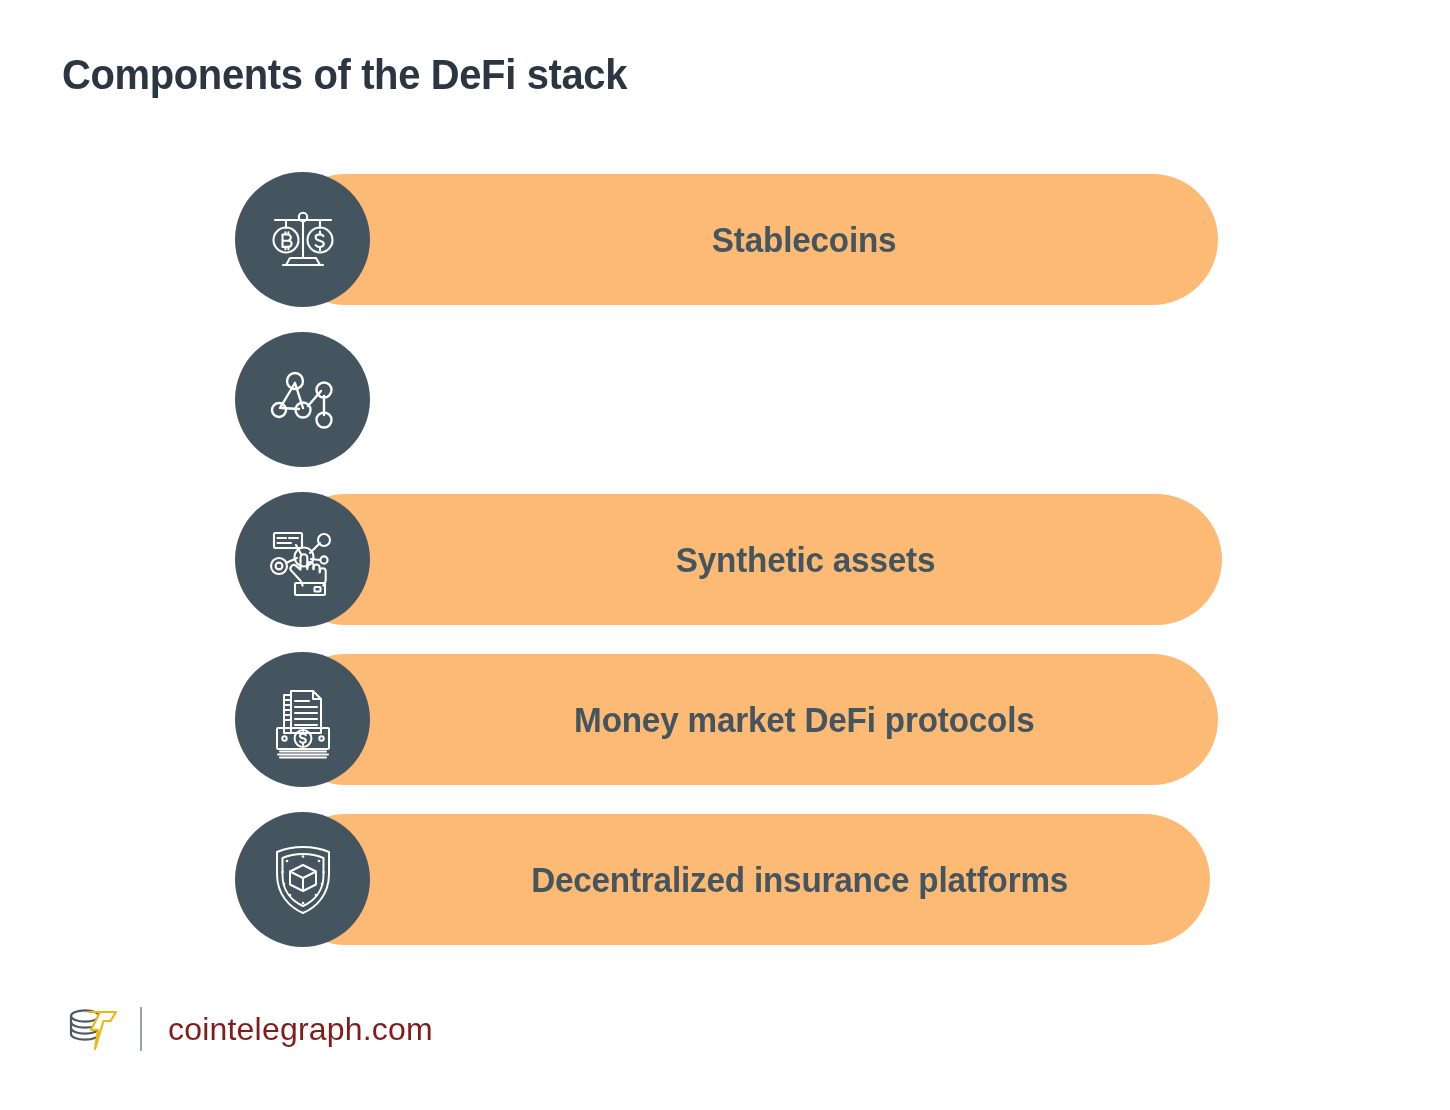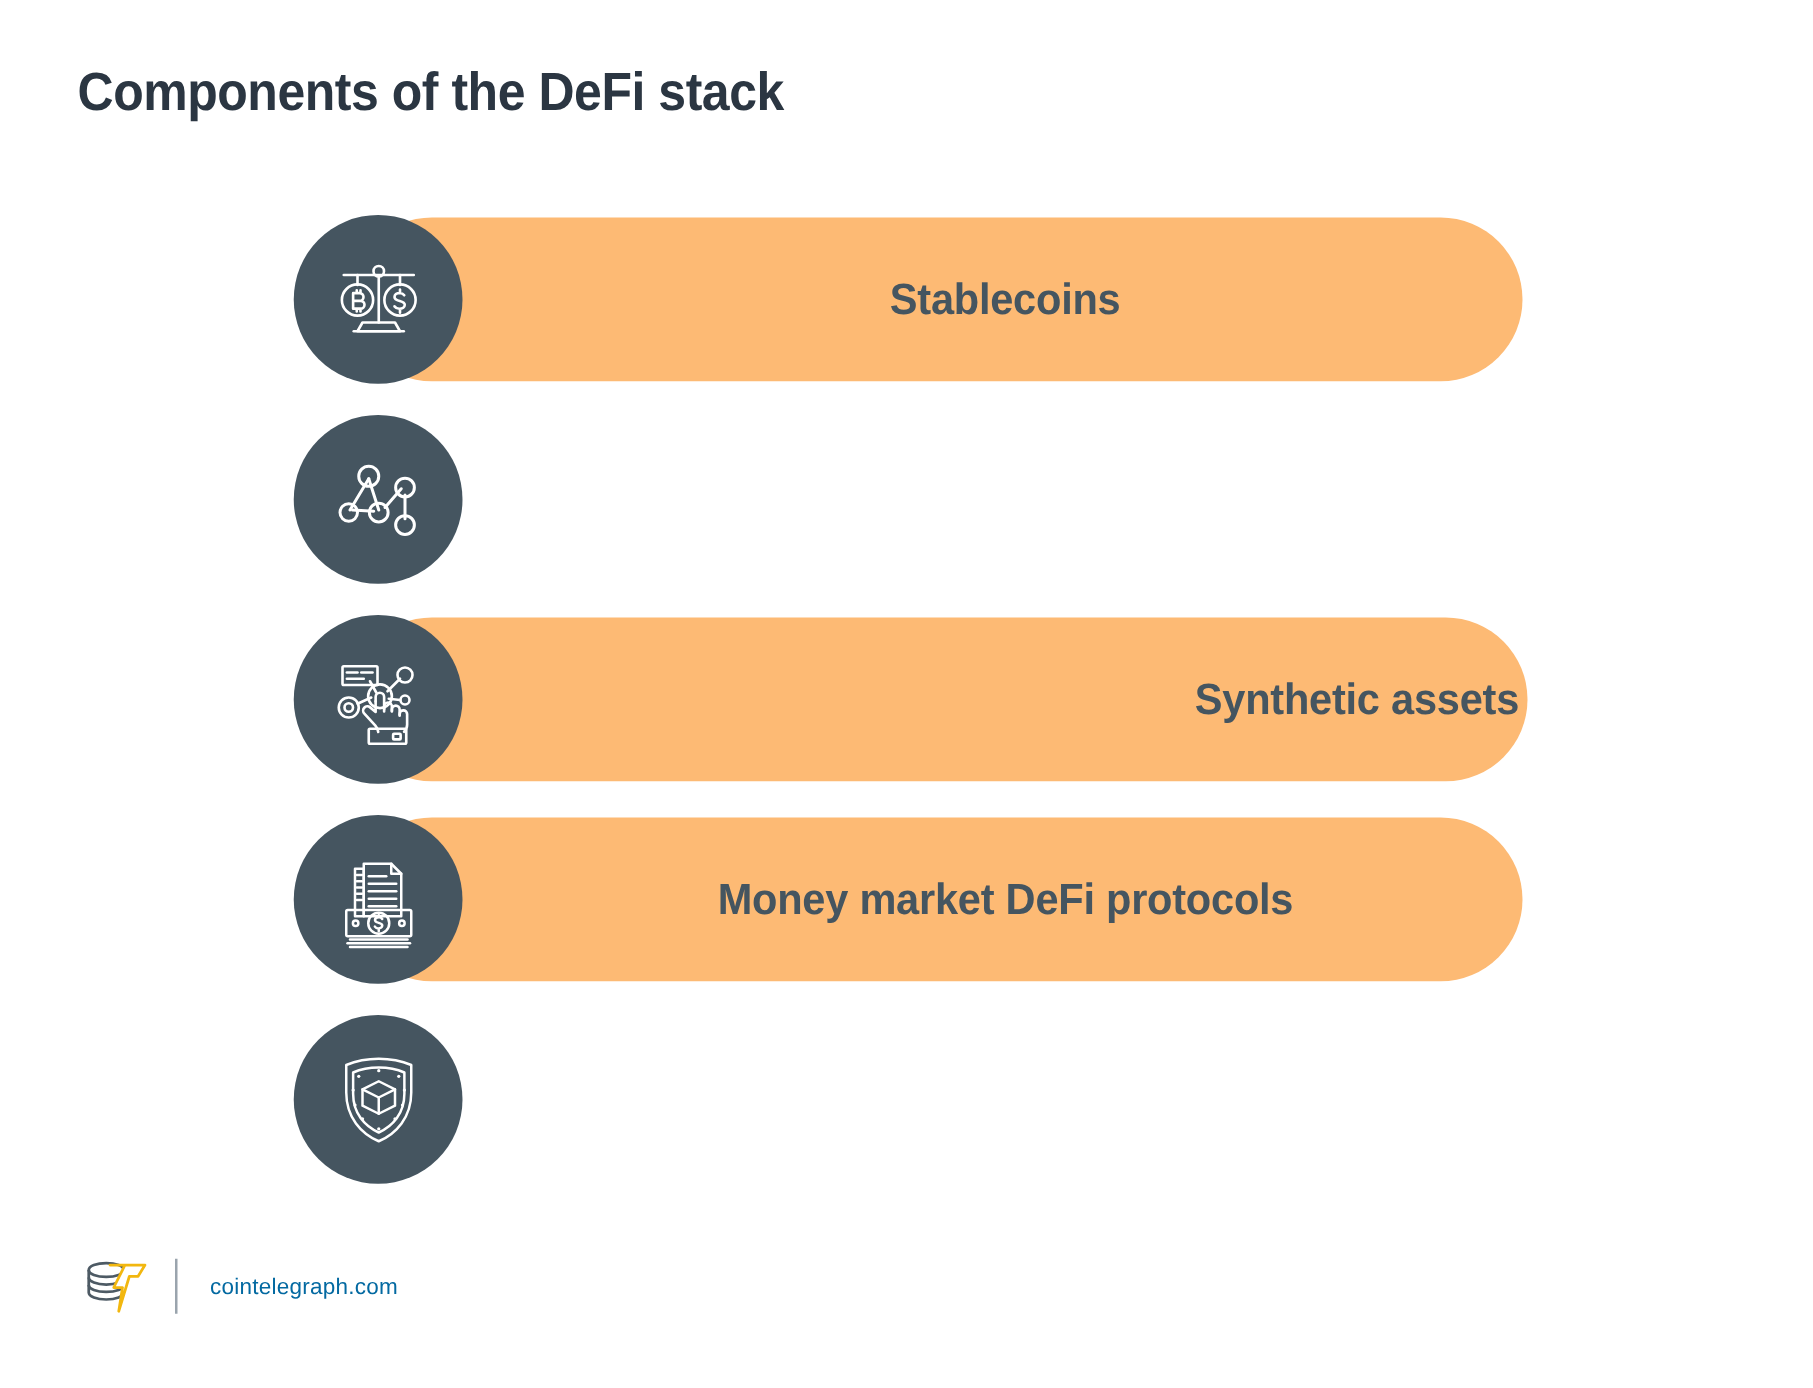--- a/index.html
+++ b/index.html
@@ -60,21 +60,21 @@
     background: #fdba74;
     border-radius: 66px;
     display: flex;
     align-items: center;
     justify-content: center;
     box-sizing: border-box;
     padding-left: 110px;
   }
   .row-0 .bar { width: 938px; }
   .row-1 .bar { width: 940px; }
-  .row-2 .bar { width: 942px; justify-content: flex-end; }
+  .row-2 .bar { width: 942px; }
   .row-3 .bar { width: 938px; }
   .row-4 .bar { width: 930px; }
 
   .bar-label {
     font-size: 35px;
     font-weight: bold;
     color: #455560;
     white-space: nowrap;
     letter-spacing: -0.2px;
     transform: scaleX(0.95);
@@ -112,22 +112,22 @@
     justify-content: center;
   }
   .footer-divider {
     width: 2px;
     height: 44px;
     background: #9aa4ad;
     margin-left: 16px;
     margin-right: 26px;
   }
   .footer-url {
-    font-size: 18px;
-    color: #0369a1;
+    font-size: 32px;
+    color: #7f1d1d;
     letter-spacing: 0.2px;
     font-family: "Liberation Sans", sans-serif;
   }
 </style>
 </head>
 <body>
 
 <div class="page">
 
   <div class="page-title">Components of the DeFi stack</div>
@@ -243,20 +243,23 @@
 
             <line x1="19" y1="73.5" x2="65" y2="73.5"></line>
             <line x1="17" y1="76.5" x2="67" y2="76.5"></line>
             <line x1="19" y1="79.5" x2="65" y2="79.5"></line>
           </svg>
         </span>
       </div>
     </div>
 
     <div class="row row-4">
+      <div class="bar">
+        <span class="bar-label">Decentralized insurance platforms</span>
+      </div>
       <div class="icon-circle">
         <span>
           <svg width="84" height="84" viewBox="0 0 84 84" fill="none" stroke="#ffffff" stroke-width="2" stroke-linecap="round" stroke-linejoin="round">
 
             <path d="M42 9 C32 9 22 11.5 16 14 v22 c0 20 12 33 26 39 c14 -6 26 -19 26 -39 V14 c-6 -2.5 -16 -5 -26 -5 z"></path>
 
             <path d="M42 16 C34 16 26 18 21.5 20 v17 c0 16 9.5 26 20.5 31 c11 -5 20.5 -15 20.5 -31 V20 C58 18 50 16 42 16 z"></path>
 
             <circle cx="26" cy="23" r="1.3" fill="#ffffff" stroke="none"></circle>
             <circle cx="42" cy="18.5" r="1.3" fill="#ffffff" stroke="none"></circle>

